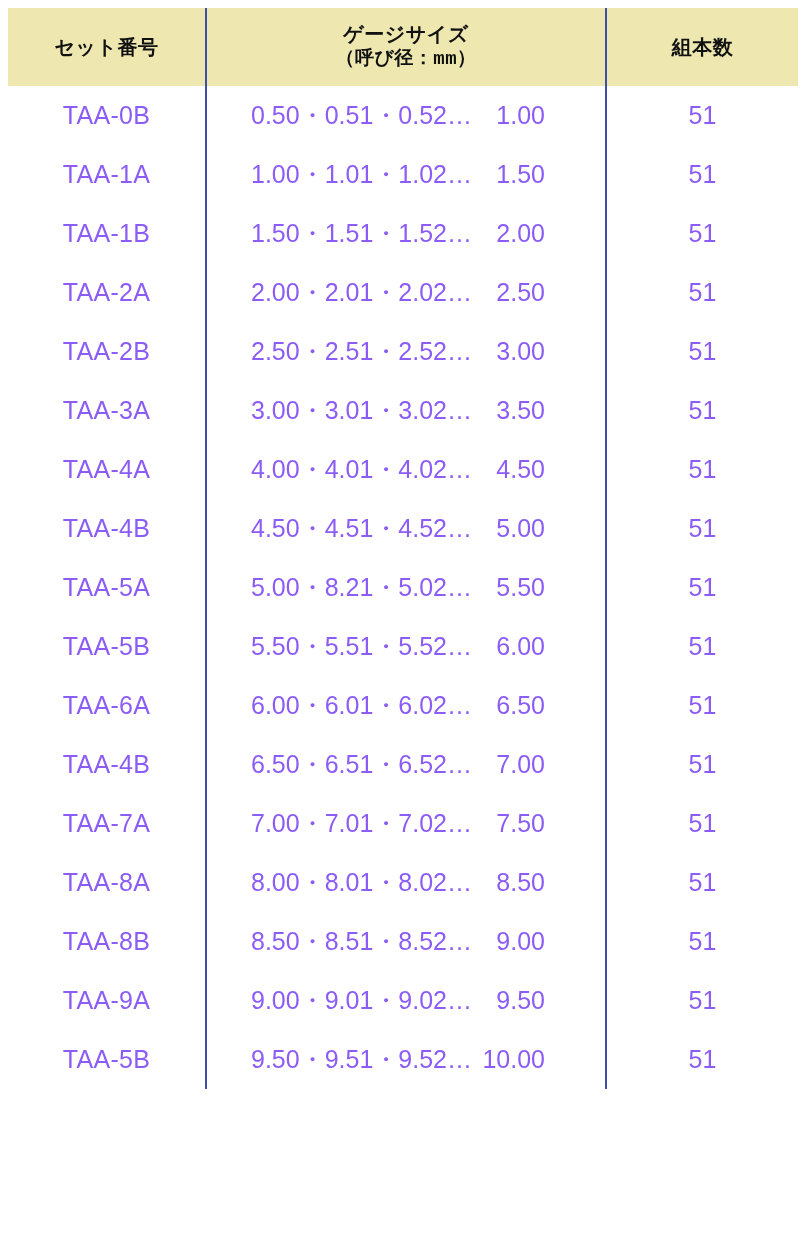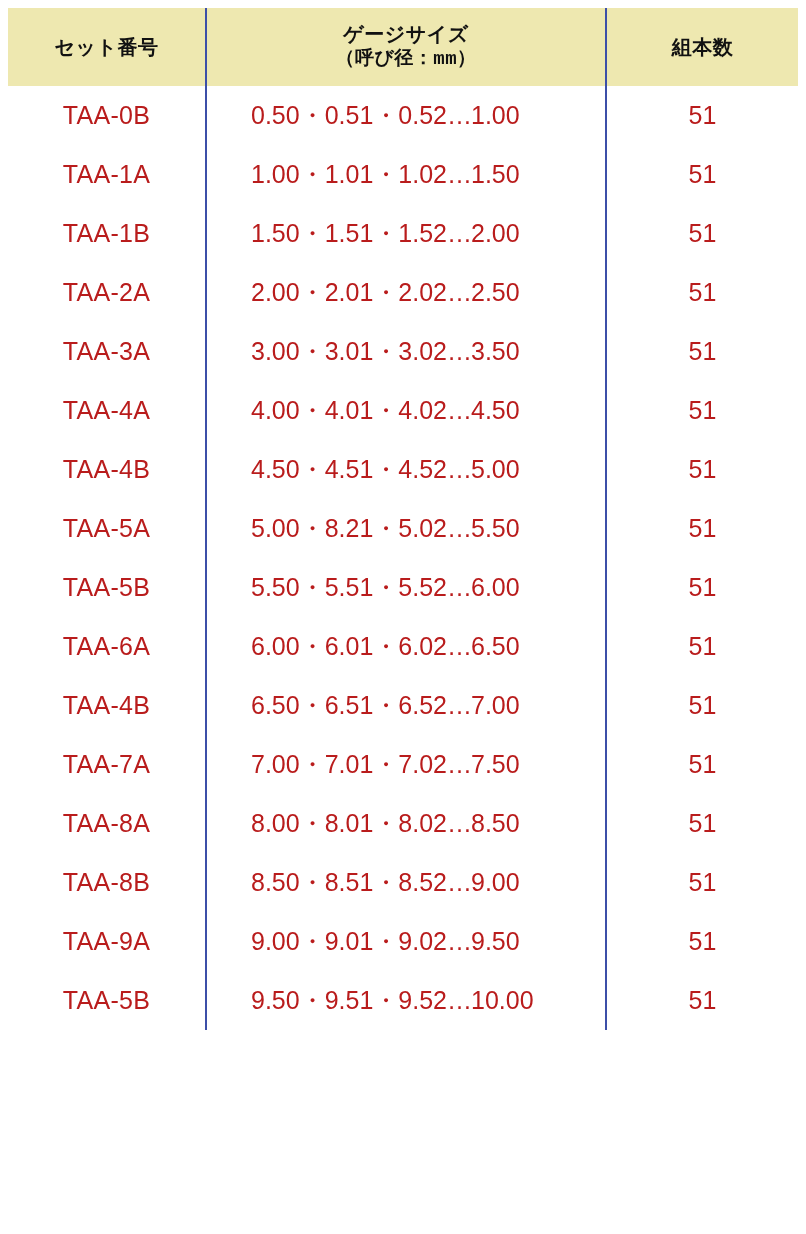--- a/index.html
+++ b/index.html
@@ -53,38 +53,38 @@
   thead tr.head-row th.sep {
     background: #eee8b0;
     font-family: Liberation Mono, monospace;
   }
   .head-line1 { display: block; line-height: 1.25; }
   .head-line2 { display: block; line-height: 1.25; font-size: 19px; }
 
   tbody tr td {
     height: 59px;
     font-size: 25px;
-    color: #b91c1c;
+    color: #8b5cf6;
     white-space: nowrap;
   }
   td.setno { letter-spacing: 0.3px; }
   td.gauge {
     font-size: 25px;
     letter-spacing: 0px;
   }
   td.count { font-size: 25px; }
 
   .gauge-inner {
     display: inline-block;
     text-align: left;
     min-width: 310px;
   }
   .gauge-seq { }
   .gauge-dots { letter-spacing: -1px; }
-  .gauge-last { display: inline-block; min-width: 74px; }
+  .gauge-last { display: inline-block; min-width: 74px; text-align: right; }
 </style>
 </head>
 <body>
 
 <div class="page">
   <table class="spec">
     <colgroup>
       <col class="c1">
       <col class="c2">
       <col class="c3">
@@ -111,20 +111,25 @@
           <td class="count">51</td>
         </tr>
         <tr>
           <td class="setno">TAA-1B</td>
           <td class="gauge sep"><span class="gauge-inner"><span class="gauge-seq">1.50・1.51・1.52</span><span class="gauge-dots">…</span><span class="gauge-last">2.00</span></span></td>
           <td class="count">51</td>
         </tr>
         <tr>
           <td class="setno">TAA-2A</td>
           <td class="gauge sep"><span class="gauge-inner"><span class="gauge-seq">2.00・2.01・2.02</span><span class="gauge-dots">…</span><span class="gauge-last">2.50</span></span></td>
+          <td class="count">51</td>
+        </tr>
+        <tr>
+          <td class="setno">TAA-2B</td>
+          <td class="gauge sep"><span class="gauge-inner"><span class="gauge-seq">2.50・2.51・2.52</span><span class="gauge-dots">…</span><span class="gauge-last">3.00</span></span></td>
           <td class="count">51</td>
         </tr>
         <tr>
           <td class="setno">TAA-3A</td>
           <td class="gauge sep"><span class="gauge-inner"><span class="gauge-seq">3.00・3.01・3.02</span><span class="gauge-dots">…</span><span class="gauge-last">3.50</span></span></td>
           <td class="count">51</td>
         </tr>
         <tr>
           <td class="setno">TAA-4A</td>
           <td class="gauge sep"><span class="gauge-inner"><span class="gauge-seq">4.00・4.01・4.02</span><span class="gauge-dots">…</span><span class="gauge-last">4.50</span></span></td>

